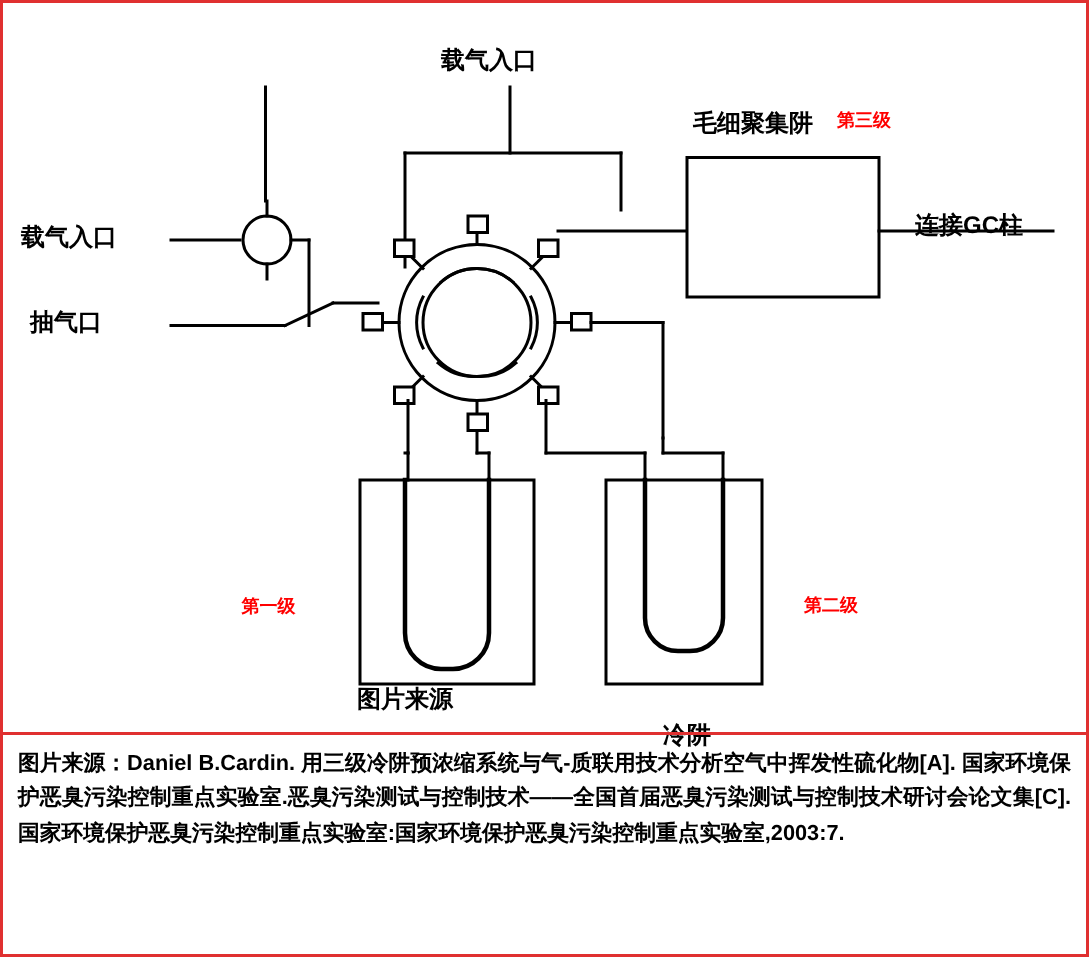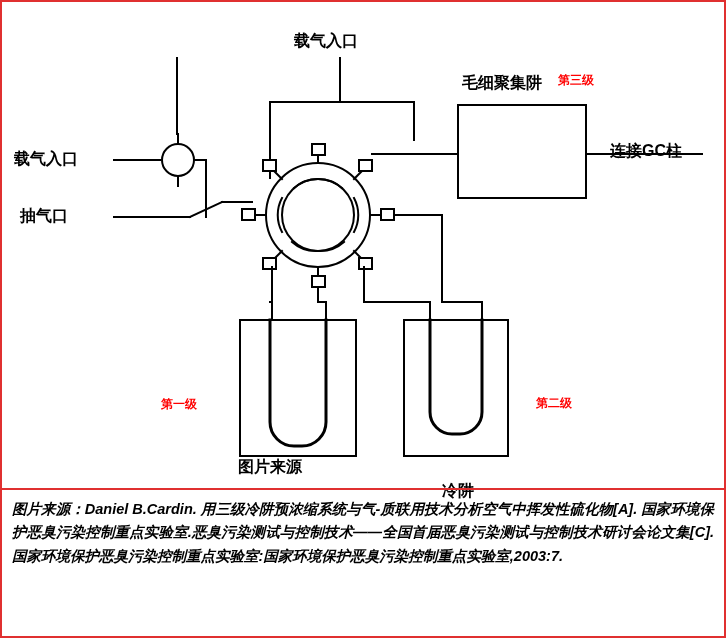--- a/index.html
+++ b/index.html
@@ -57,21 +57,20 @@
     padding: 8px 10px 6px 10px;
   }
   #source-text {
     font-family: "Liberation Sans", sans-serif;
     font-size: 14.5px;
     font-weight: bold;
     color: #000000;
     line-height: 1.62;
     text-align: justify;
     margin: 0;
-    font-style: italic;
   }
 </style>
 </head>
 <body>
 
 <div id="page">
 
   <div id="diagram-area">
 
     <svg id="diagram-svg" width="722" height="486" viewBox="0 0 722 486">

